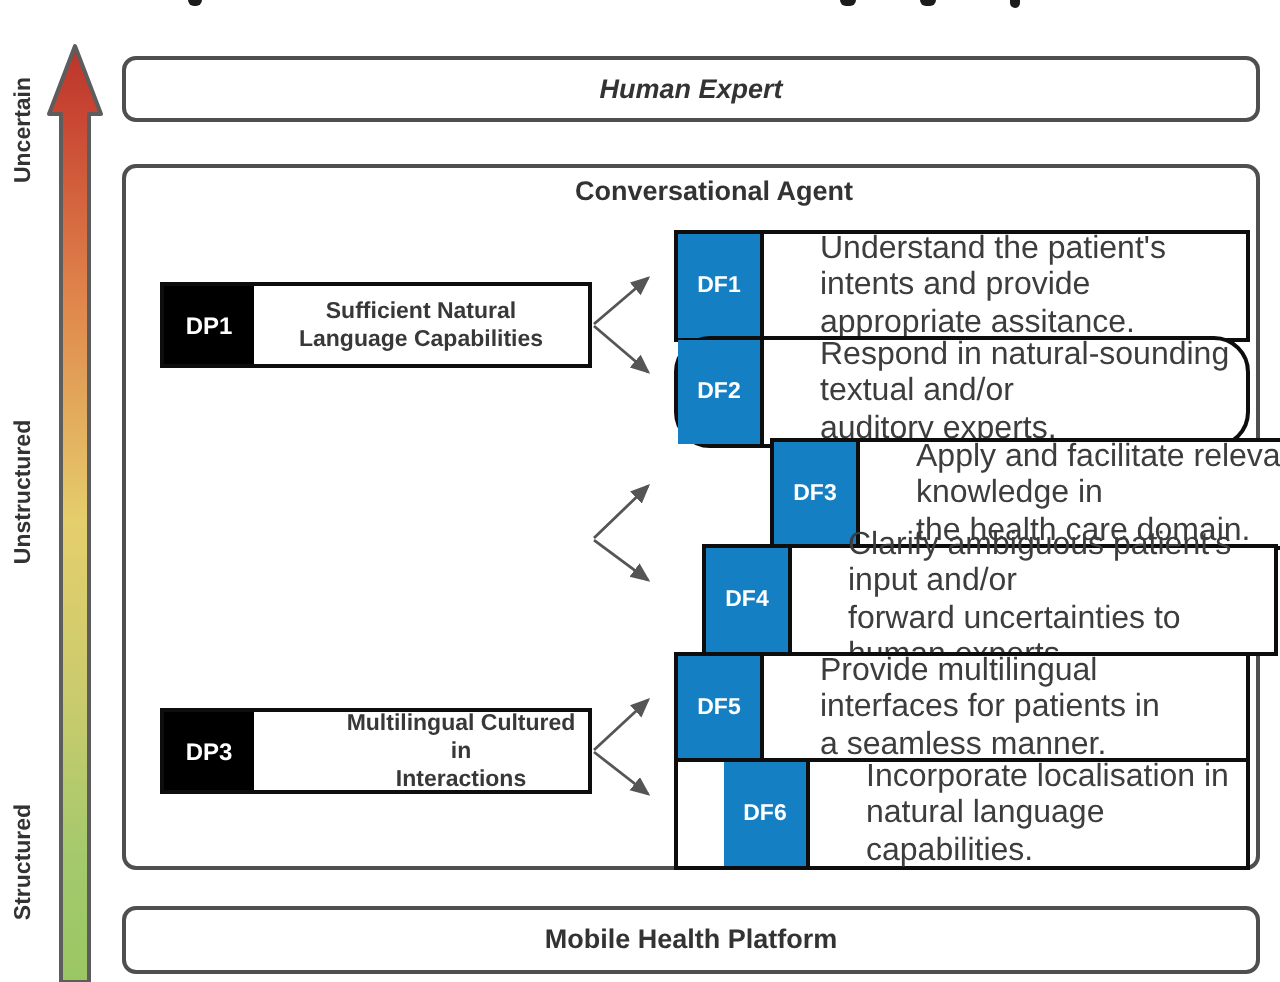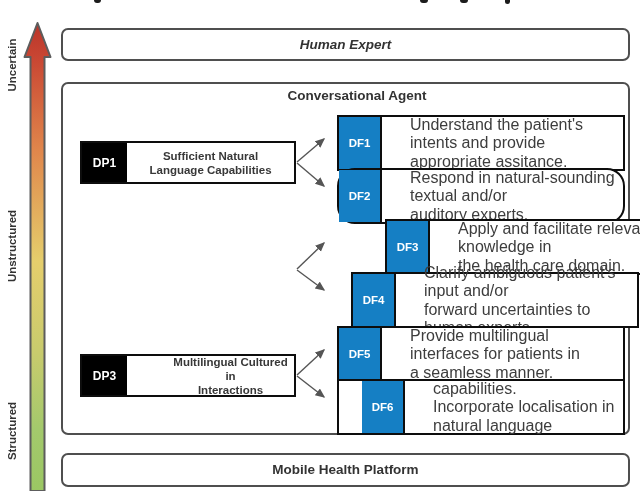--- a/index.html
+++ b/index.html
@@ -159,22 +159,22 @@
   <div class="df-unit" style="top:326px;">
     <div class="df-tag">DF5</div>
     <div class="df-text">
       <div>Provide multilingual interfaces for patients in</div>
       <div>a seamless manner.</div>
     </div>
   </div>
   <div class="df-unit" style="top:379px;padding-left:23px;">
     <div class="df-tag">DF6</div>
     <div class="df-text">
+      <div>Incorporate localisation in natural language</div>
       <div>capabilities.</div>
-      <div>Incorporate localisation in natural language</div>
     </div>
   </div>
 
   <svg class="connectors" width="640" height="491" viewBox="0 0 640 491">
     <defs>
       <marker id="ah" markerWidth="8" markerHeight="8" refX="6" refY="3" orient="auto">
         <path d="M0,0 L7,3 L0,6 Z" fill="#555"></path>
       </marker>
     </defs>
     <g stroke="#555" stroke-width="1.4" marker-end="url(#ah)">

